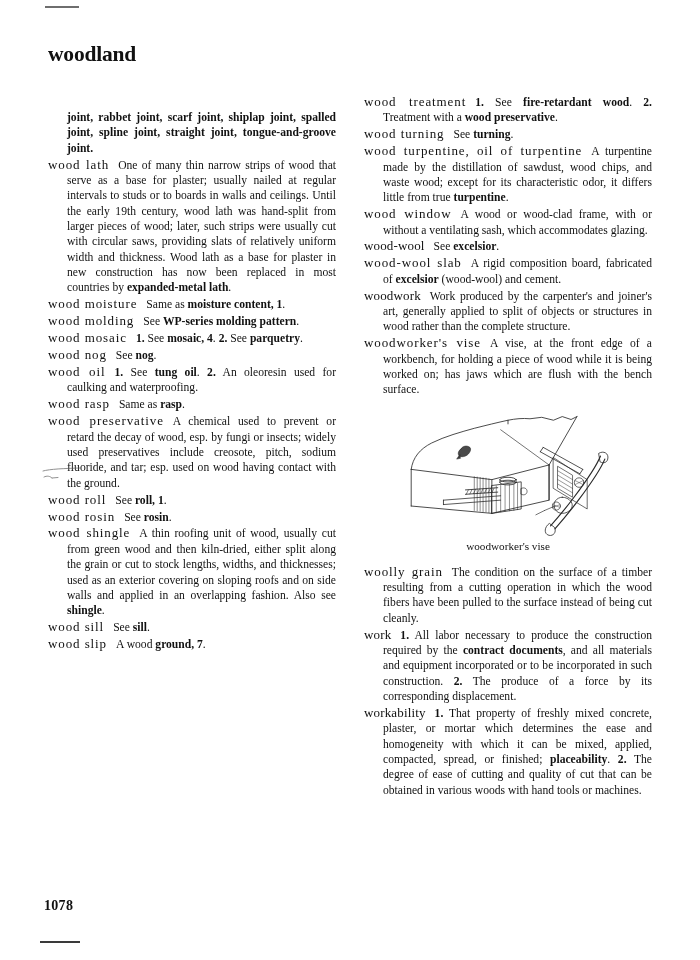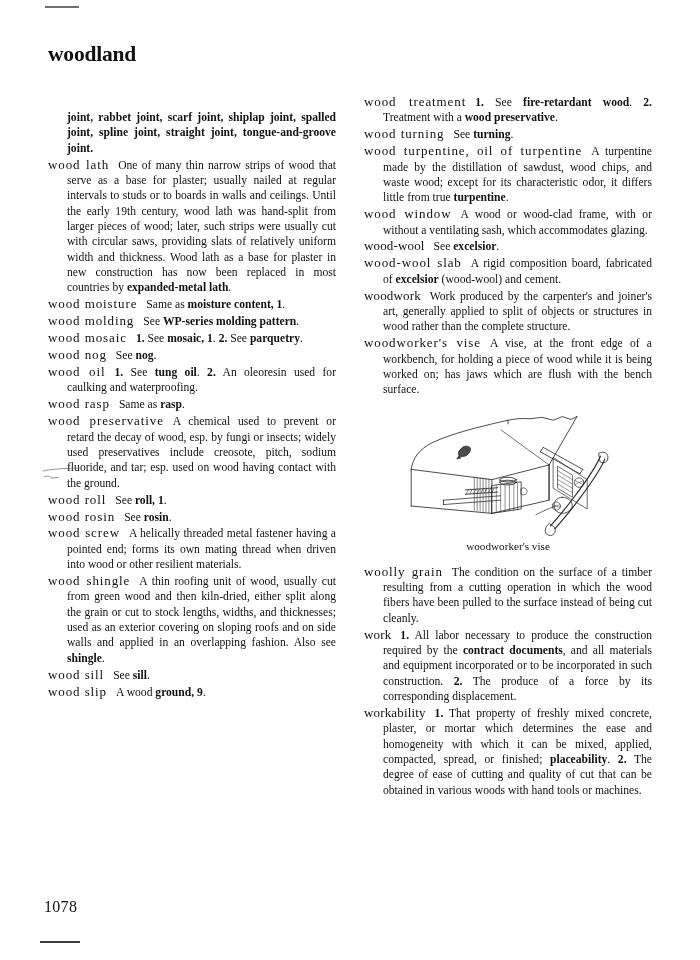--- a/index.html
+++ b/index.html
@@ -108,53 +108,52 @@
     height: 20px;
     pointer-events: none;
     opacity: 0.72;
   }
 
   
   .folio {
     position: absolute;
     left: 44px;
     top: 898px;
-    font-size: 16px;
-    font-weight: normal;
+    font-size: 14px;
+    font-weight: bold;
     letter-spacing: 0.3px;
     text-align: right;
   }
 </style>
 </head>
 <body>
 
 <div class="trim-mark trim-top"></div>
 <div class="trim-mark trim-bot"></div>
 
 <div class="running-head">woodland</div>
 
 <div class="columns">
 
   <div class="col col-left">
     <div id="left-entries">
         <p class="entry cont"><span class="b">joint, rabbet joint, scarf joint, shiplap joint, spalled joint, spline joint, straight joint, tongue-and-groove joint.</span></p>
         <p class="entry"><span class="hw spaced">wood lath</span><span class="gap-wide"></span><span>One of many thin narrow strips of wood that serve as a base for plaster; usually nailed at regular intervals to studs or to boards in walls and ceilings. Until the early 19th century, wood lath was hand-split from larger pieces of wood; later, such strips were usually cut with circular saws, providing slats of relatively uniform width and thickness. Wood lath as a base for plaster in new construction has now been replaced in most countries by </span><span class="b">expanded-metal lath</span><span>.</span></p>
         <p class="entry"><span class="hw spaced">wood moisture</span><span class="gap-wide"></span><span>Same as </span><span class="b">moisture content, 1</span><span>.</span></p>
         <p class="entry"><span class="hw spaced">wood molding</span><span class="gap-wide"></span><span>See </span><span class="b">WP-series molding pattern</span><span>.</span></p>
-        <p class="entry"><span class="hw spaced">wood mosaic</span><span class="gap-wide"></span><span class="b">1.</span><span> See </span><span class="b">mosaic, 1</span><span>. </span><span class="b">2.</span><span> See </span><span class="b">parquetry</span><span>.</span></p>
+        <p class="entry"><span class="hw spaced">wood mosaic</span><span class="gap-wide"></span><span class="b">1.</span><span> See </span><span class="b">mosaic, 4</span><span>. </span><span class="b">2.</span><span> See </span><span class="b">parquetry</span><span>.</span></p>
         <p class="entry"><span class="hw spaced">wood nog</span><span class="gap-wide"></span><span>See </span><span class="b">nog</span><span>.</span></p>
         <p class="entry"><span class="hw spaced">wood oil</span><span class="gap-wide"></span><span class="b">1.</span><span> See </span><span class="b">tung oil</span><span>. </span><span class="b">2.</span><span> An oleoresin used for caulking and waterproofing.</span></p>
         <p class="entry"><span class="hw spaced">wood rasp</span><span class="gap-wide"></span><span>Same as </span><span class="b">rasp</span><span>.</span></p>
         <p class="entry"><span class="hw spaced">wood preservative</span><span class="gap-wide"></span><span>A chemical used to prevent or retard the decay of wood, esp. by fungi or insects; widely used preservatives include creosote, pitch, sodium fluoride, and tar; esp. used on wood having contact with the ground.</span></p>
         <p class="entry"><span class="hw spaced">wood roll</span><span class="gap-wide"></span><span>See </span><span class="b">roll, 1</span><span>.</span></p>
         <p class="entry"><span class="hw spaced">wood rosin</span><span class="gap-wide"></span><span>See </span><span class="b">rosin</span><span>.</span></p>
-        <p class="entry"><span class="hw spaced">wood screw</span><span class="gap-wide"></span><span>A helically threaded metal fastener having a pointed end; forms its own mating thread when driven into wood or other resilient materials.</span></p>
         <p class="entry"><span class="hw spaced">wood shingle</span><span class="gap-wide"></span><span>A thin roofing unit of wood, usually cut from green wood and then kiln-dried, either split along the grain or cut to stock lengths, widths, and thicknesses; used as an exterior covering on sloping roofs and on side walls and applied in an overlapping fashion. Also see </span><span class="b">shingle</span><span>.</span></p>
         <p class="entry"><span class="hw spaced">wood sill</span><span class="gap-wide"></span><span>See </span><span class="b">sill</span><span>.</span></p>
-        <p class="entry"><span class="hw spaced">wood slip</span><span class="gap-wide"></span><span>A wood </span><span class="b">ground, 9</span><span>.</span></p>
+        <p class="entry"><span class="hw spaced">wood slip</span><span class="gap-wide"></span><span>A wood </span><span class="b">ground, 7</span><span>.</span></p>
       </div>
   </div>
 
   <div class="col col-right">
     <div id="right-entries-top">
         <p class="entry"><span class="hw spaced">wood treatment</span><span class="gap-wide"></span><span class="b">1.</span><span> See </span><span class="b">fire-retardant wood</span><span>. </span><span class="b">2.</span><span> Treatment with a </span><span class="b">wood preservative</span><span>.</span></p>
         <p class="entry"><span class="hw spaced">wood turning</span><span class="gap-wide"></span><span>See </span><span class="b">turning</span><span>.</span></p>
         <p class="entry"><span class="hw spaced">wood turpentine, oil of turpentine</span><span class="gap-wide"></span><span>A turpentine made by the distillation of sawdust, wood chips, and waste wood; except for its characteristic odor, it differs little from true </span><span class="b">turpentine</span><span>.</span></p>
         <p class="entry"><span class="hw spaced">wood window</span><span class="gap-wide"></span><span>A wood or wood-clad frame, with or without a ventilating sash, which accommodates glazing.</span></p>
         <p class="entry"><span class="hw">wood-wool</span><span class="gap-wide"></span><span>See </span><span class="b">excelsior</span><span>.</span></p>

